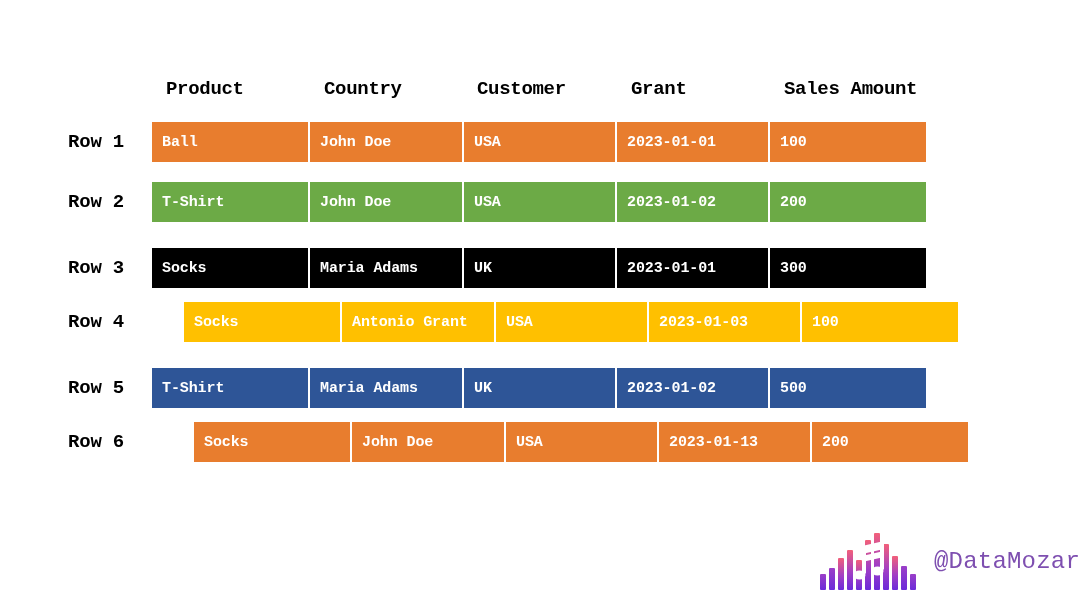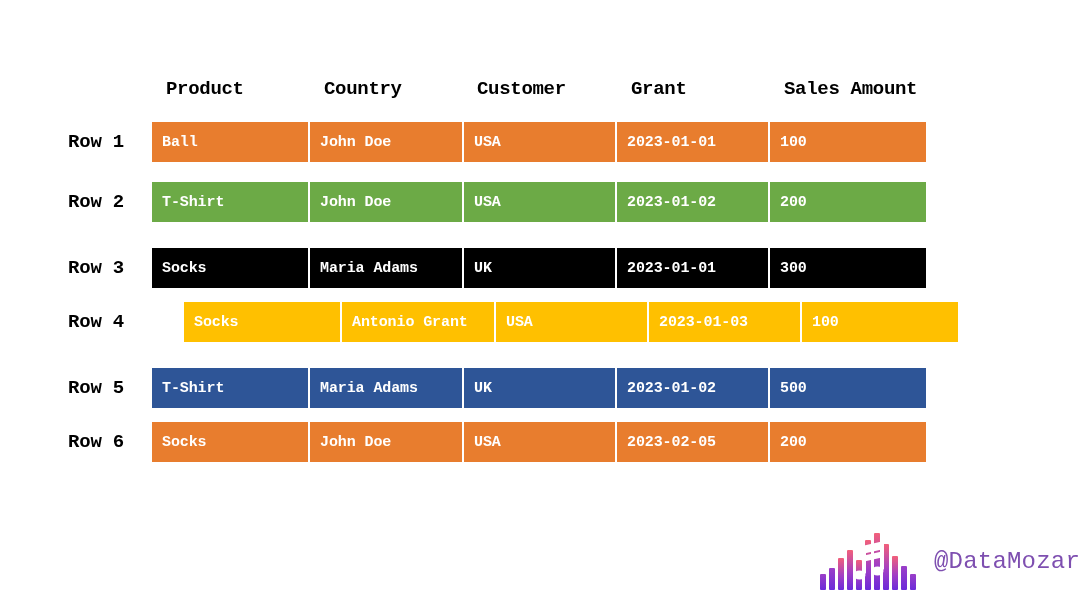--- a/index.html
+++ b/index.html
@@ -197,27 +197,27 @@
       <div class="row-label">Row 5</div>
       <div class="band" style="background: rgb(46, 85, 151);">
         <div class="cell col-product">T-Shirt</div>
         <div class="cell col-customer">Maria Adams</div>
         <div class="cell col-country">UK</div>
         <div class="cell col-date">2023-01-02</div>
         <div class="cell col-sales">500</div>
       </div>
     </div>
 
-    <div class="grid-row" style="top:422px;">
+    <div class="grid-row" style="top:422px;gap:42px;">
       <div class="row-label">Row 6</div>
       <div class="band" style="background: rgb(232, 125, 46);">
         <div class="cell col-product">Socks</div>
         <div class="cell col-customer">John Doe</div>
         <div class="cell col-country">USA</div>
-        <div class="cell col-date">2023-02-05</div>
+        <div class="cell col-date">2023-01-13</div>
         <div class="cell col-sales">200</div>
       </div>
     </div>
 
   </div>
 
   <div id="watermark">
 
     <div id="logo-mark">
       <svg width="104" height="62" viewBox="0 0 104 62" xmlns="http://www.w3.org/2000/svg">

